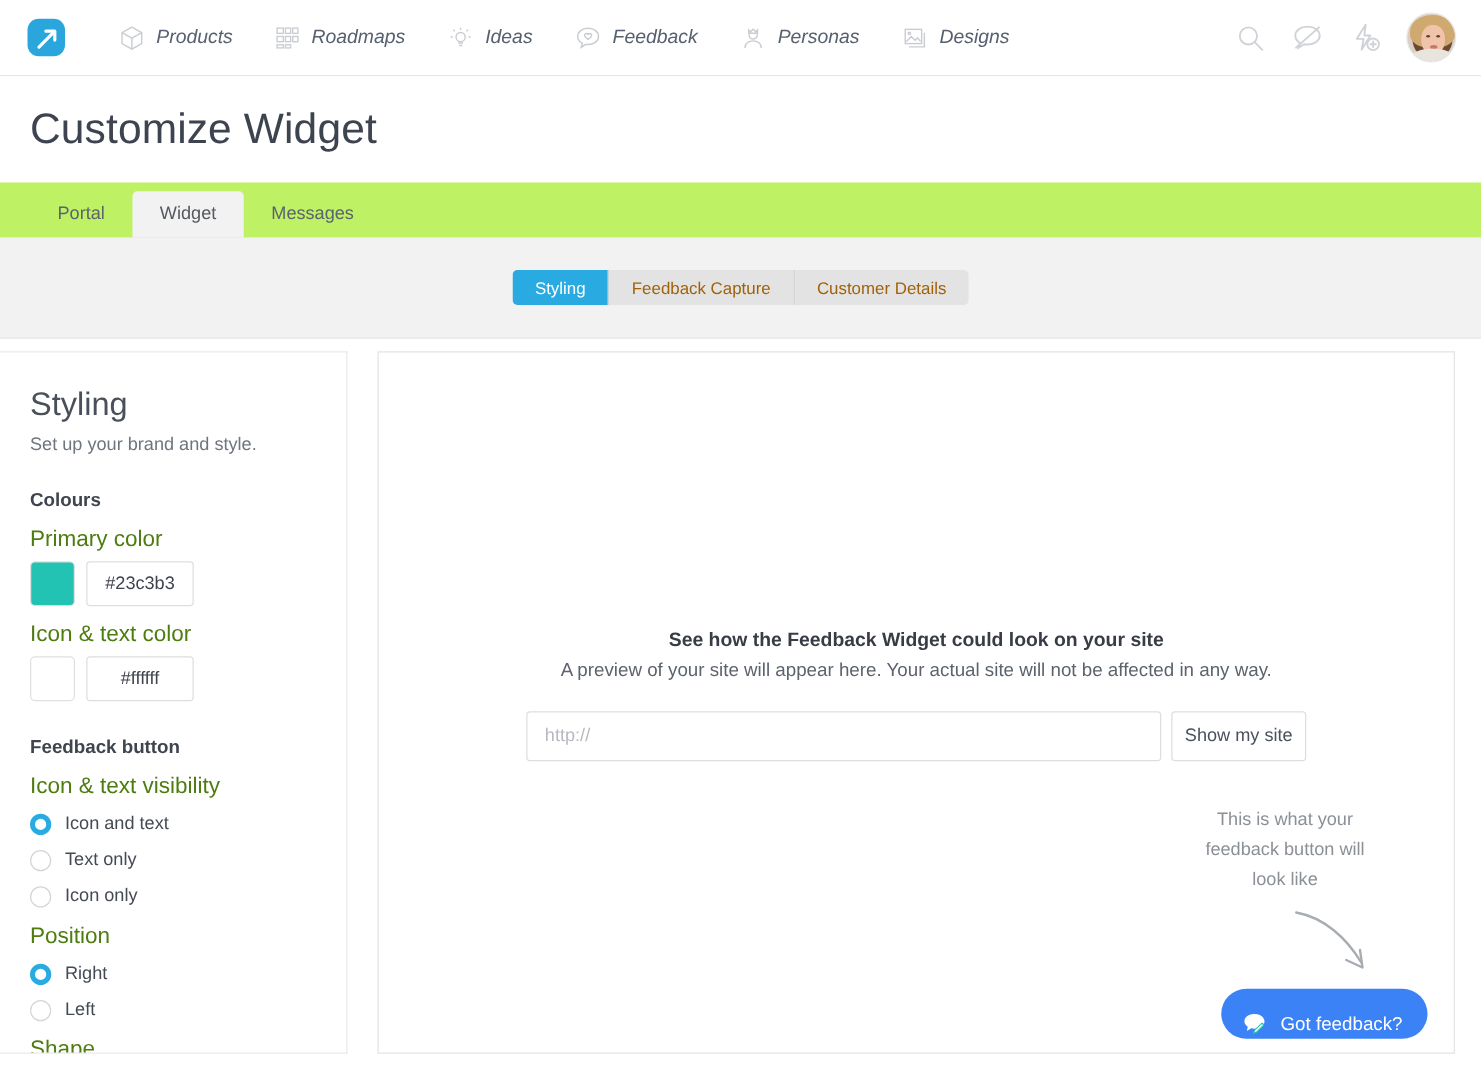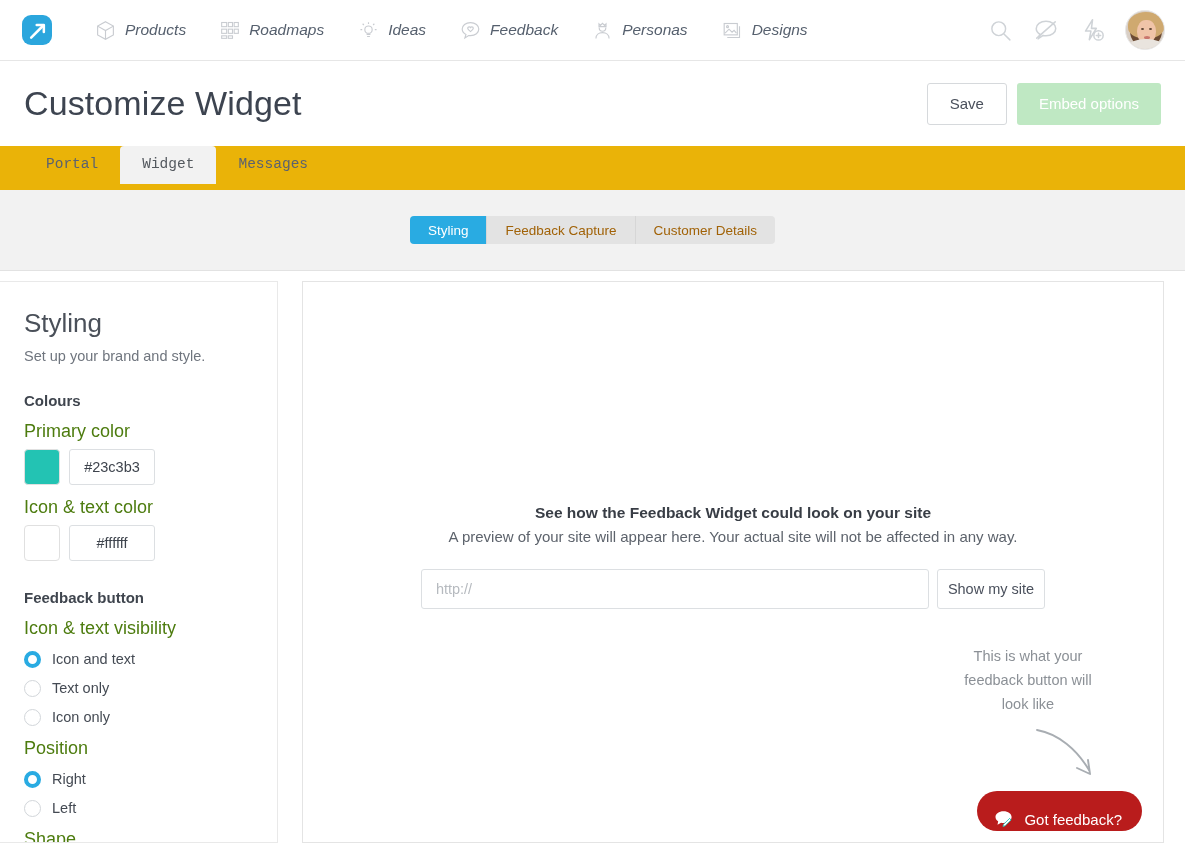--- a/index.html
+++ b/index.html
@@ -97,26 +97,25 @@
     padding: 0 22px;
     font-size: 15px;
     color: #ffffff;
     cursor: pointer;
     font-family: inherit;
   }
 
   
   .tabs {
     display: flex;
-    align-items: flex-start;
+    align-items: flex-end;
     padding-left: 24px;
     height: 44px;
-    background: #eab308;
+    background: #bef264;
     position: relative;
-    font-family: Liberation Mono, monospace;
   }
   .tab {
     padding: 11px 22px 12px 22px;
     font-size: 14.5px;
     color: #5b6270;
     cursor: pointer;
     border-radius: 4px 4px 0 0;
     line-height: 1;
   }
   .tab.active { background: #f2f2f2; color: #54595f; }
@@ -232,21 +231,21 @@
     font-size: 14.5px;
     color: #8b9096;
     line-height: 1.65;
   }
   .arrow-wrap { position: absolute; right: 60px; top: 442px; }
   .fab {
     position: absolute;
     right: 21px; bottom: 11px;
     height: 40px;
     border-radius: 20px;
-    background: #b91c1c;
+    background: #3b82f6;
     color: #ffffff;
     display: flex; align-items: center;
     gap: 8px;
     padding: 16px 20px 0 16px;
     font-size: 15px;
     cursor: pointer;
   }
 </style>
 </head>
 <body>
@@ -354,24 +353,20 @@
       <span class="eye1"></span>
         <span class="eye2"></span>
         <span class="mouth"></span>
         <span class="shoulder"></span>
     </span>
   </div>
 </div>
 
 <div class="page-head">
   <div class="page-title">Customize Widget</div>
-  <div class="head-actions">
-    <button class="btn-save">Save</button>
-    <button class="btn-embed">Embed options</button>
-  </div>
 </div>
 
 <div class="tabs">
   <div class="tab">Portal</div>
   <div class="tab active">Widget</div>
   <div class="tab">Messages</div>
 </div>
 
 <div class="subband">
   <div class="segmented">

